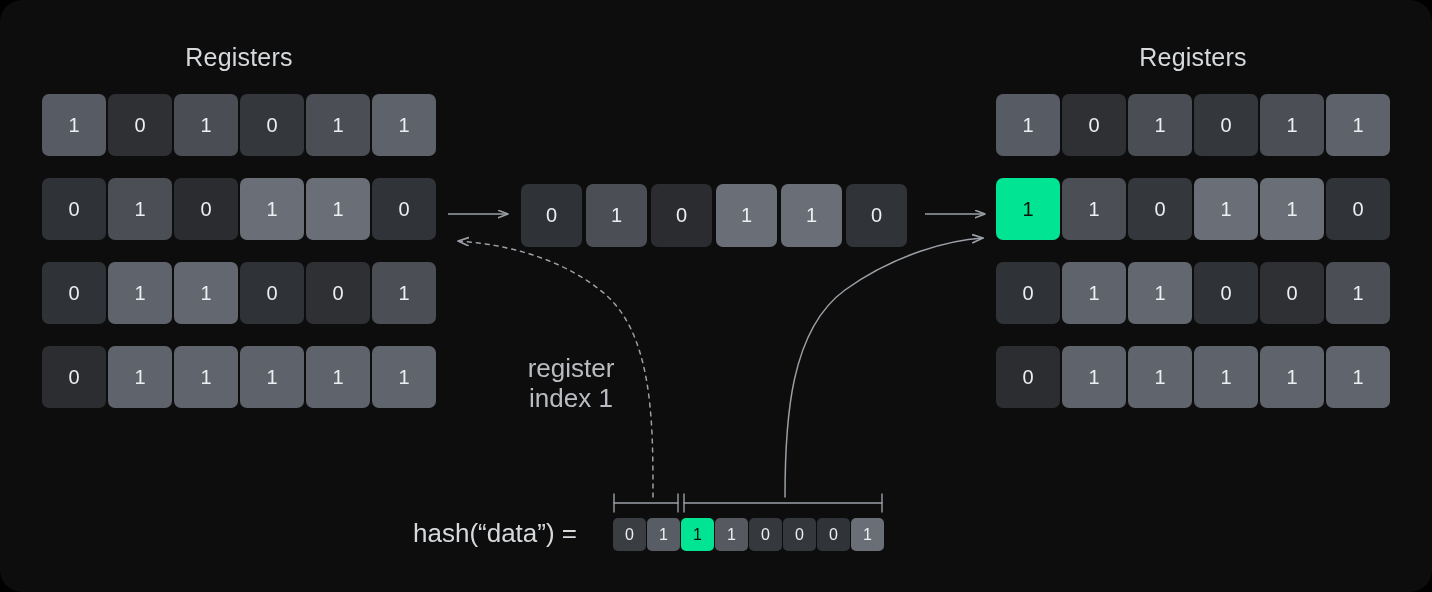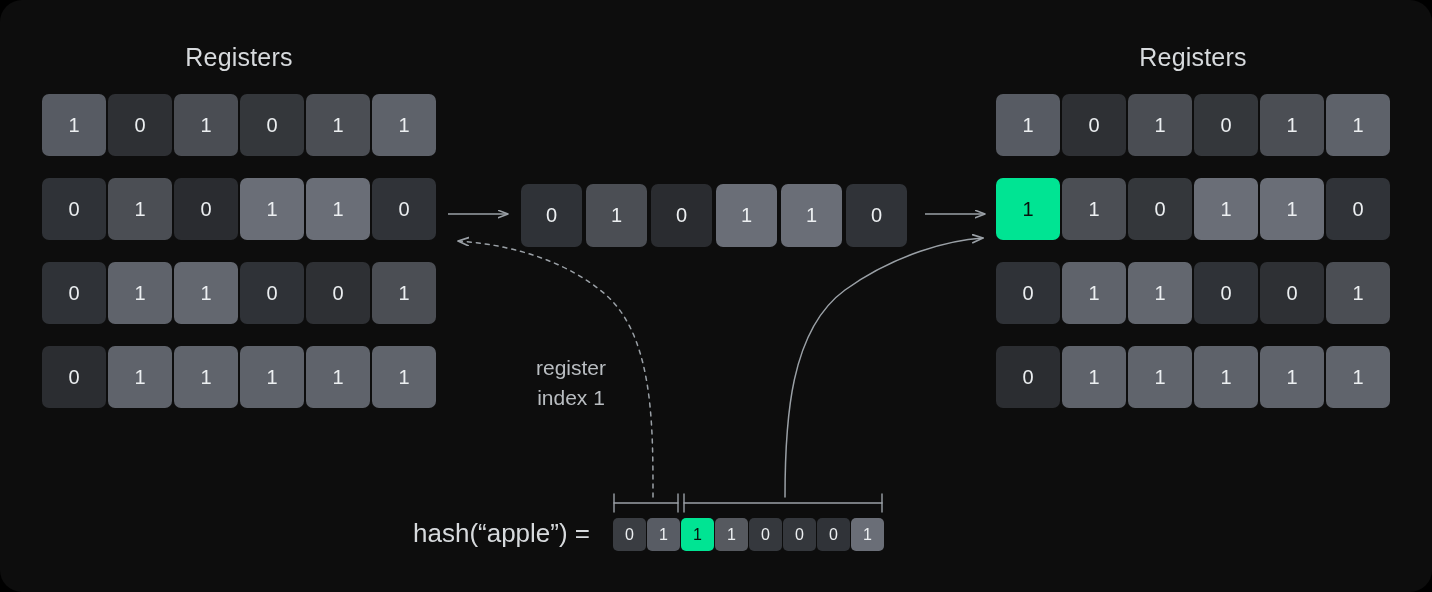--- a/index.html
+++ b/index.html
@@ -77,21 +77,21 @@
     position: absolute;
     left: 0; top: 0;
     width: 1432px;
     height: 592px;
     pointer-events: none;
   }
 
   
   .ann {
     position: absolute;
-    font-size: 21px;
+    font-size: 26px;
     line-height: 30px;
     color: #b9bdc1;
     text-align: center;
     white-space: pre-line;
   }
   #ann-left  { left: 481px; top: 353px; width: 180px; }
   #ann-right { left: 766px; top: 353px; width: 180px; }
 
   
   #hash-label {
@@ -216,21 +216,21 @@
       <line x1="684" y1="494" x2="684" y2="512"></line>
       <line x1="684" y1="503" x2="882" y2="503"></line>
       <line x1="882" y1="494" x2="882" y2="512"></line>
     </g>
   </svg>
 
   <div class="ann" id="ann-left">register
 index 1</div>
 
 
-  <div id="hash-label">hash(“apple”) =</div>
+  <div id="hash-label">hash(“data”) =</div>
 
   <div id="hash-bits">
       <div class="cell" style="background: rgb(58, 61, 66);">0</div>
       <div class="cell" style="background: rgb(88, 92, 100);">1</div>
       <div class="cell hl" style="background: rgb(0, 228, 147);">1</div>
       <div class="cell" style="background: rgb(86, 89, 95);">1</div>
       <div class="cell" style="background: rgb(53, 56, 61);">0</div>
       <div class="cell" style="background: rgb(52, 55, 60);">0</div>
       <div class="cell" style="background: rgb(48, 51, 56);">0</div>
       <div class="cell" style="background: rgb(106, 110, 119);">1</div>

